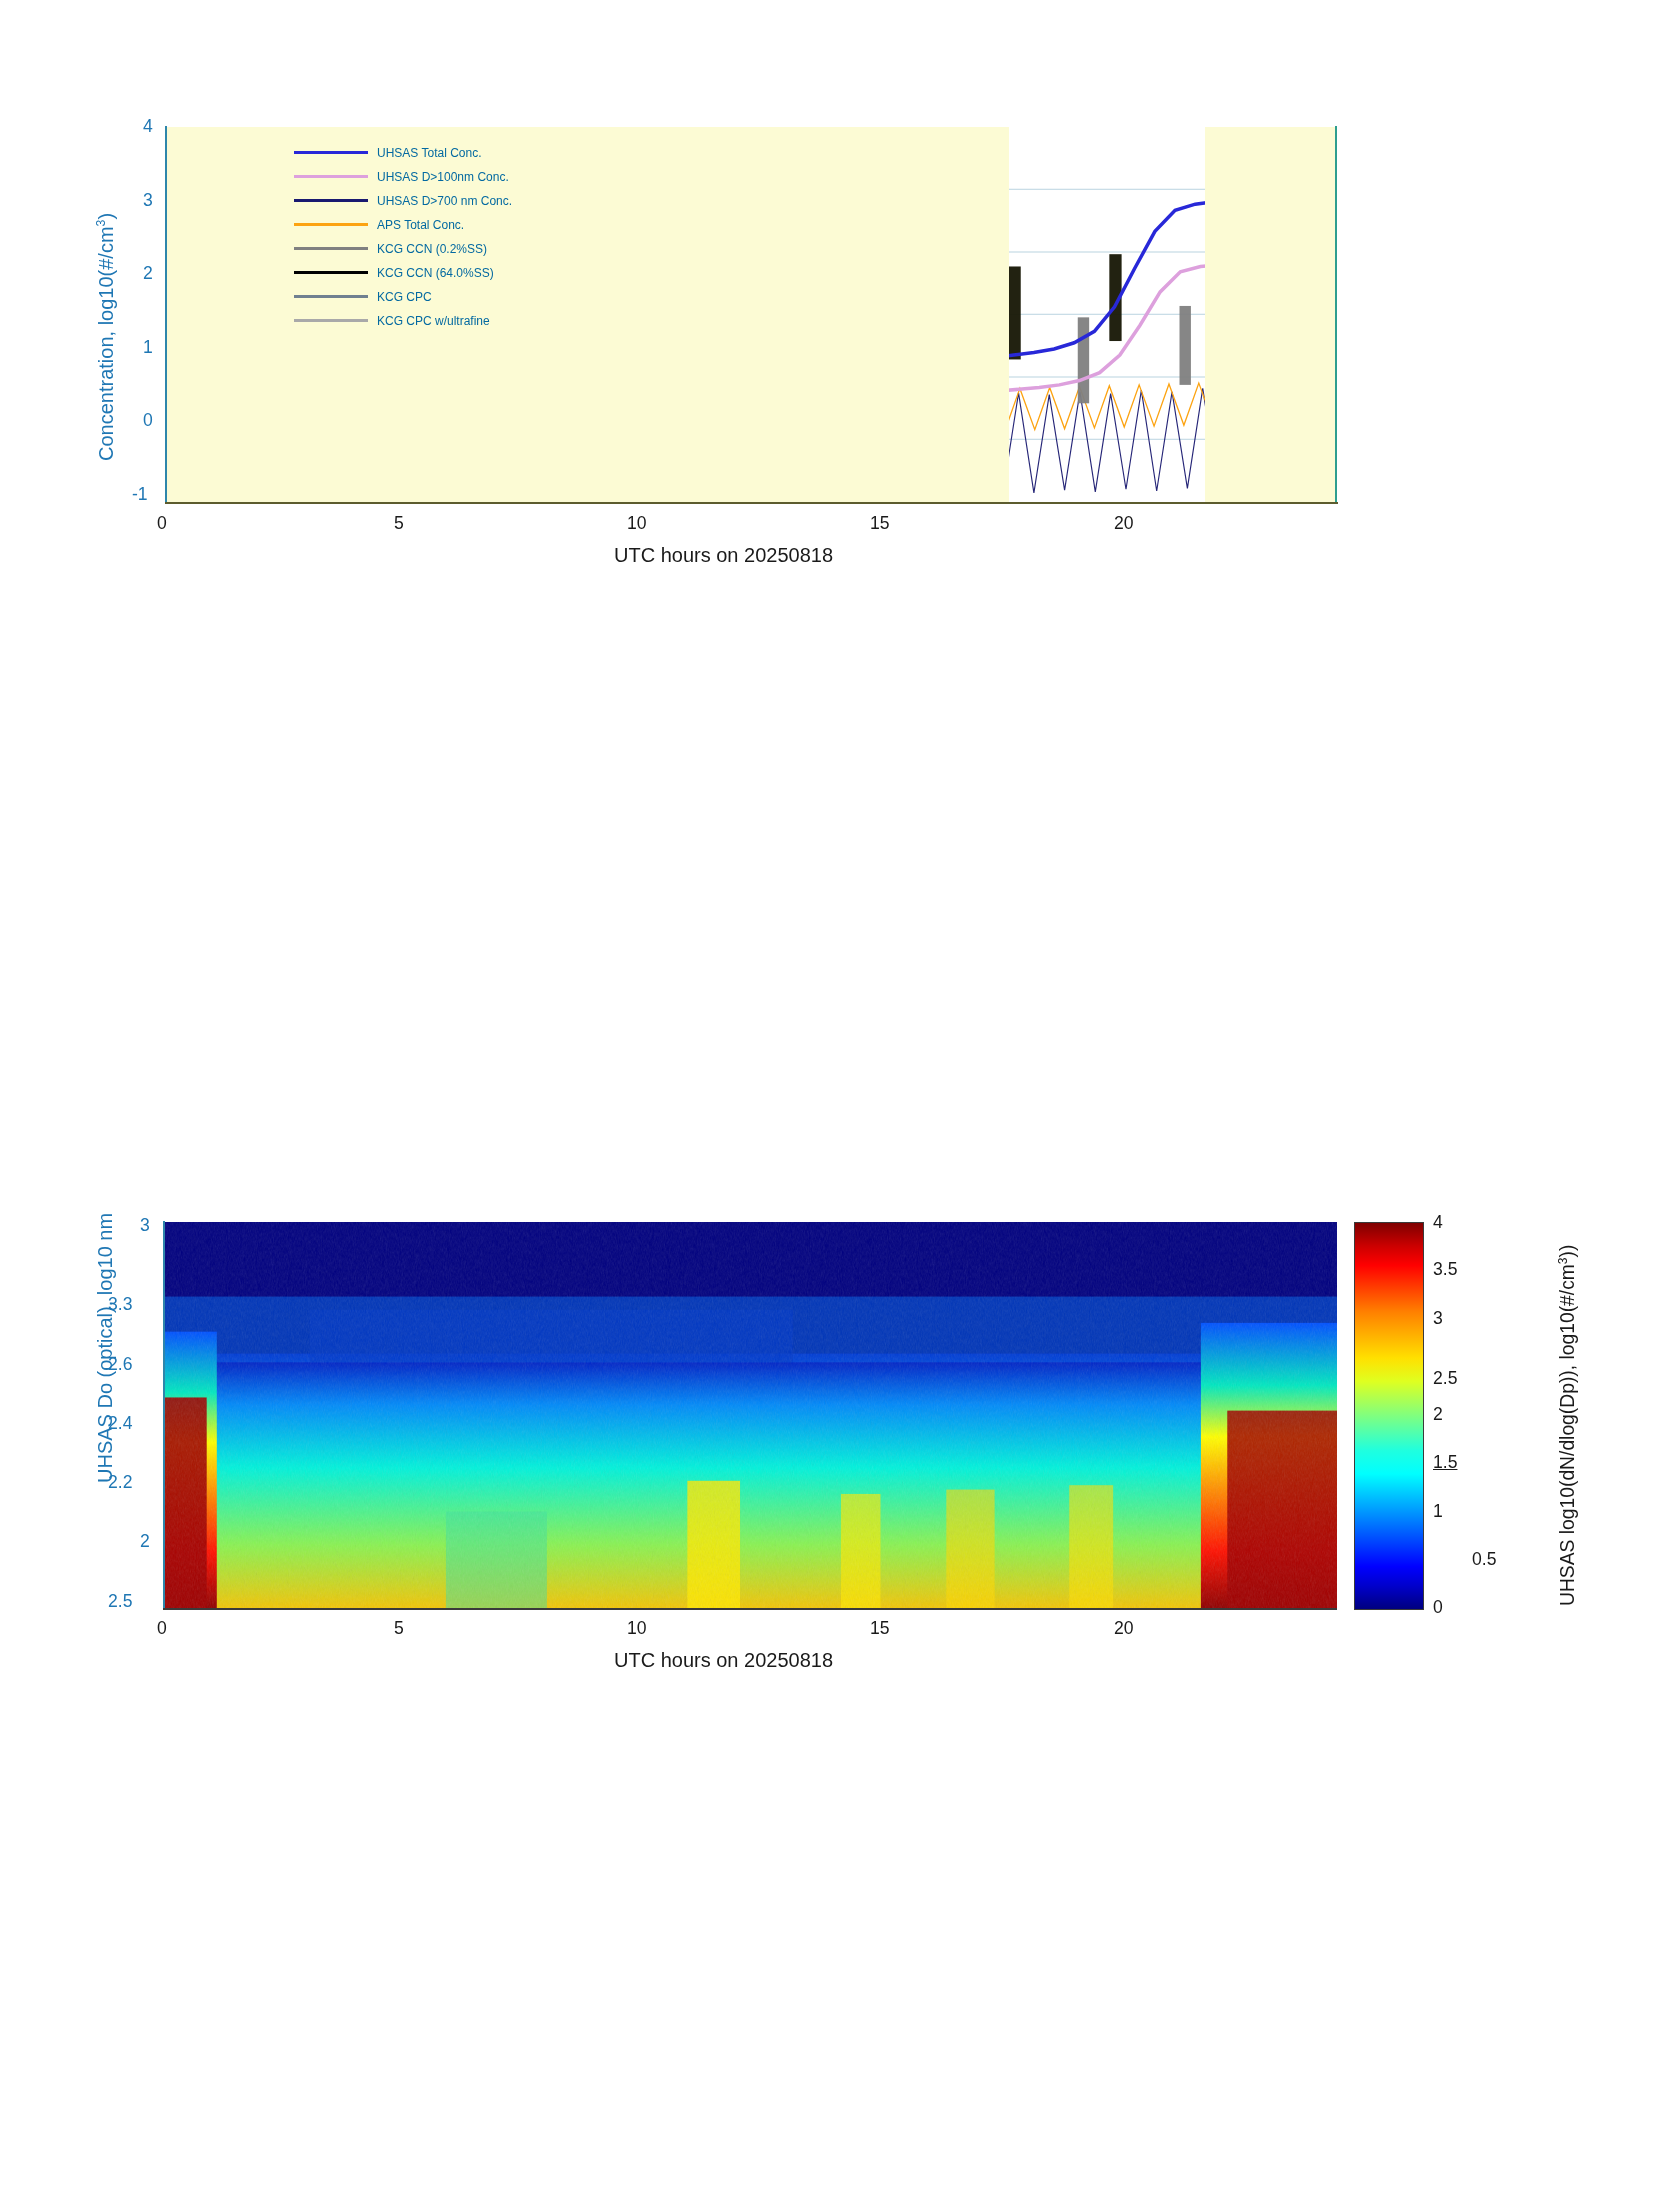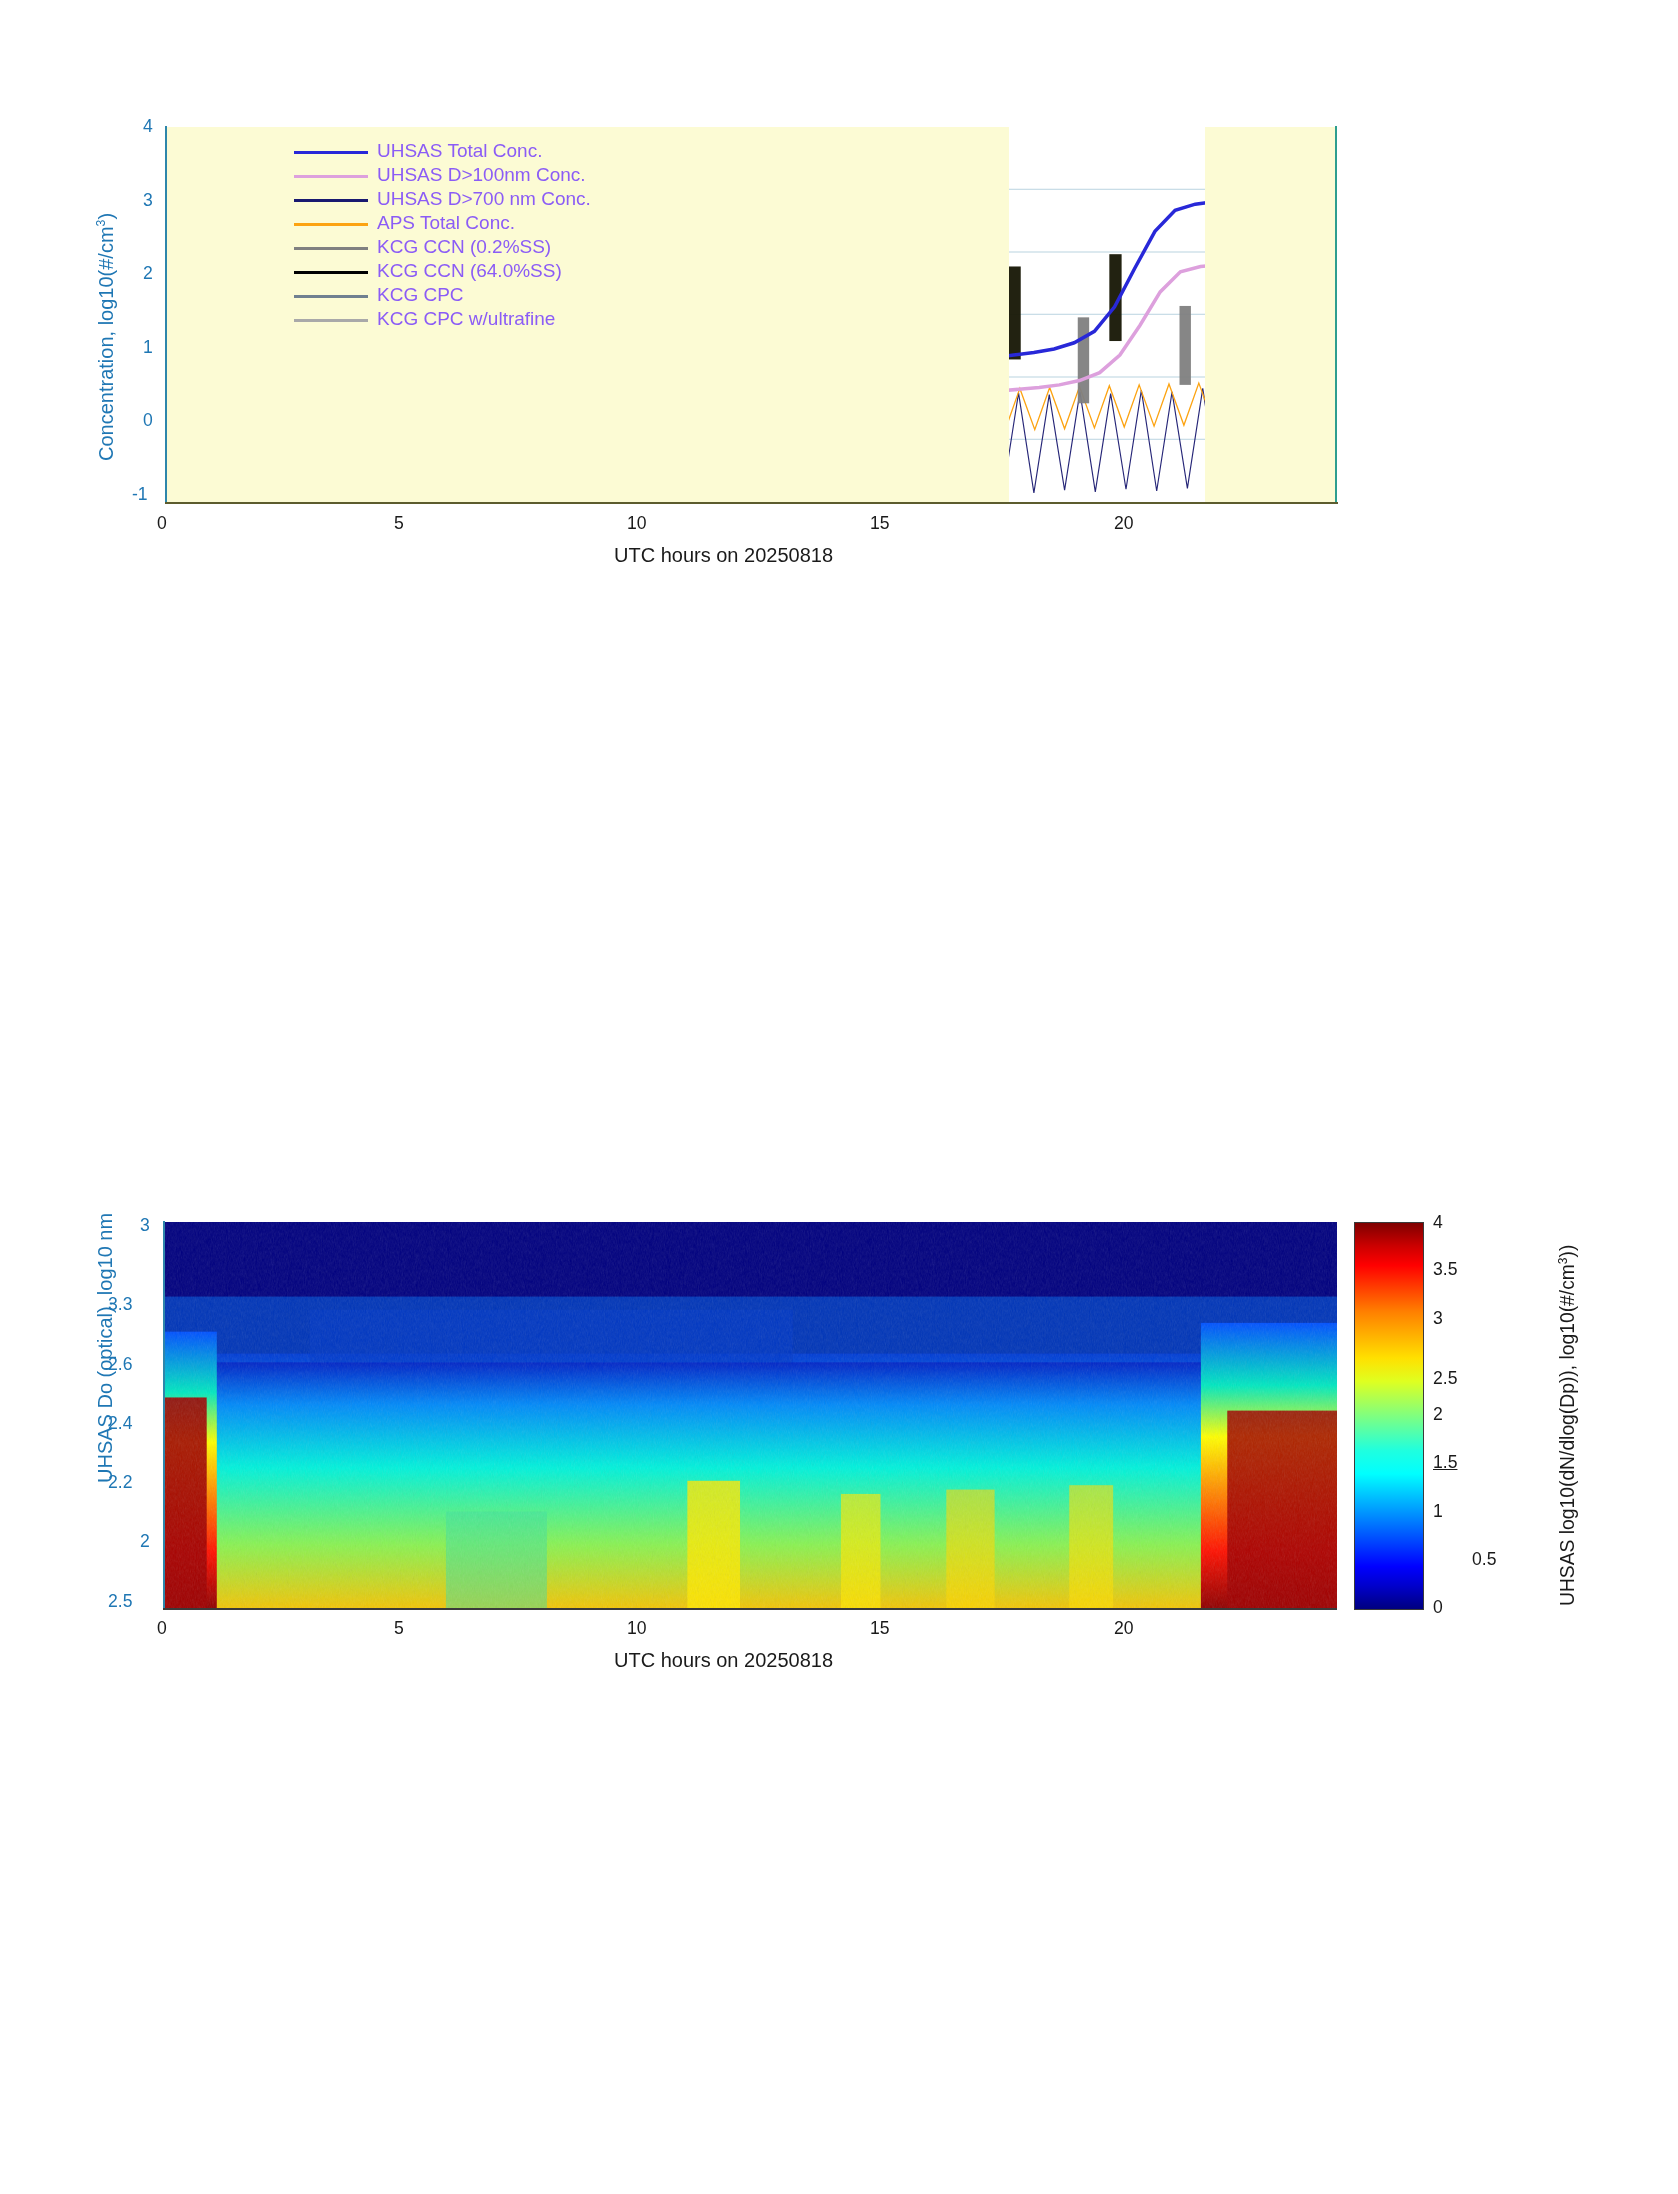--- a/index.html
+++ b/index.html
@@ -15,21 +15,21 @@
   .ticklabel.blue{color:#1f77b4;}
 
   .axlabel{position:absolute;font-size:19px;color:#1a1a1a;white-space:nowrap;}
   .axlabel.blue{color:#1f77b4;}
   .vlabel{transform-origin:0 0;transform:rotate(-90deg);}
 
   
   .legend{position:absolute;}
   .legrow{position:relative;height:24px;}
   .legline{position:absolute;left:0;top:10.5px;width:74px;height:3.1px;}
-  .legtext{position:absolute;left:83px;top:0px;font-size:19px;color:#8b5cf6;white-space:nowrap;}
+  .legtext{position:absolute;left:83px;top:6px;font-size:12px;color:#0369a1;white-space:nowrap;}
 
   
   .cbar{position:absolute;border:1.3px solid #3a3a3a;
         background:linear-gradient(to top,
           #00007f 0%, #0000cc 6%, #0000ff 11%, #0040ff 17%, #0080ff 23%,
           #00bfff 29%, #00ffff 35%, #1fffdf 41%, #5fffa0 47%, #9fff60 53%,
           #dfff20 59%, #ffe000 65%, #ffb000 71%, #ff8000 77%, #ff4000 83%,
           #ff0000 89%, #cc0000 94%, #7f0000 100%);}
 
   .plotbox{position:absolute;overflow:hidden;}

